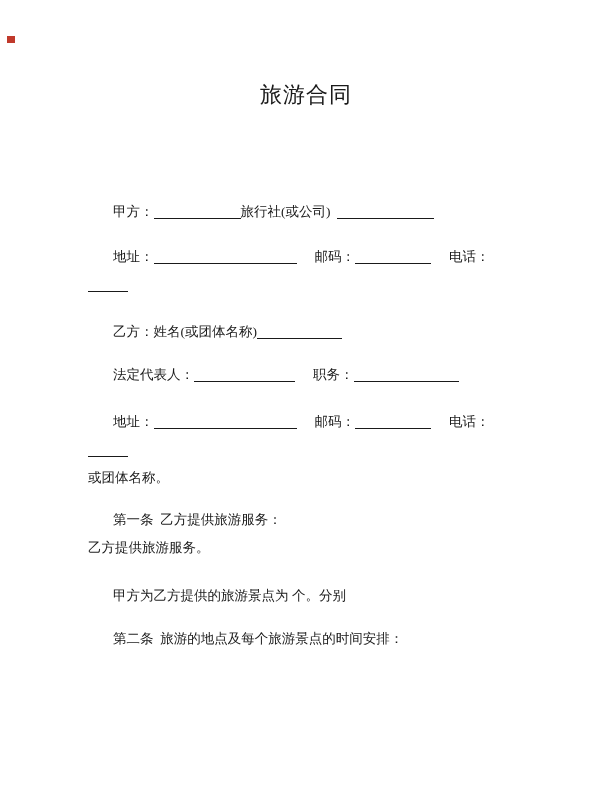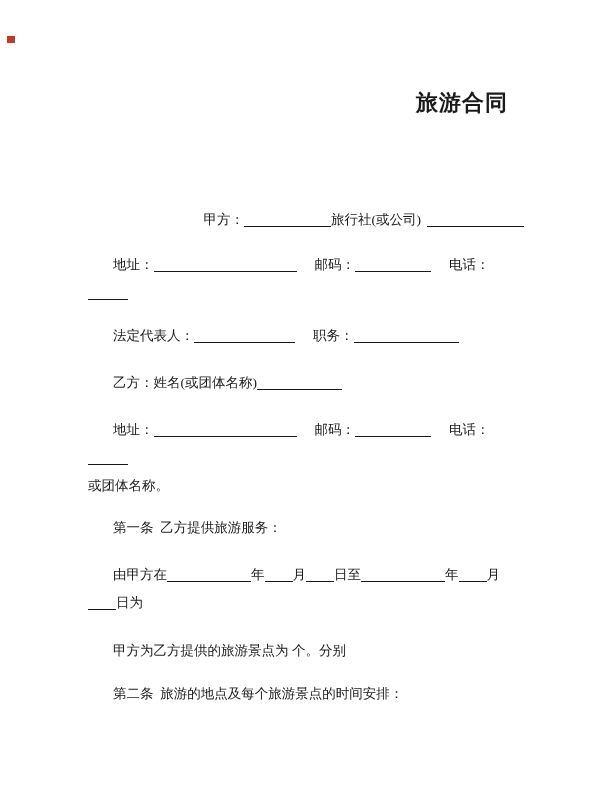--- a/index.html
+++ b/index.html
@@ -9,31 +9,31 @@
     background:#ffffff;
     box-sizing:border-box;
     padding:72px 88px 0 88px;
     font-family:"Liberation Serif","DejaVu Serif",serif;
     font-size:13.5px;
     color:#1a1a1a;
     overflow:hidden;
   }
   .marker{position:absolute;left:7px;top:36px;width:8px;height:7px;background:#c0392b;}
   .title{
-    margin:16px;
+    margin:8px;
     font-size:22px;
-    font-weight:bold;
-    text-align:right;
+    font-weight:normal;
+    text-align:center;
     line-height:30px;
     letter-spacing:1px;
   }
   .row{line-height:28px;}
   .row span{white-space:pre-wrap;}
   .indent{text-indent:25px;}
-  .mt88{margin-top:88px;text-align:right;}
+  .mt88{margin-top:88px;}
   .mt17{margin-top:17px;}
   .mt15{margin-top:15px;}
   .mt19{margin-top:19px;}
   .mt14{margin-top:14px;}
   .mt20{margin-top:20px;}
   .u{
     display:inline-block;
     height:12px;
     border-bottom:1px solid #1a1a1a;
     vertical-align:-3px;
@@ -56,29 +56,29 @@
 <div class="page">
 
   <div class="marker" style="background: rgb(192, 57, 43);"></div>
 
   <h1 class="title">旅游合同</h1>
 
   <div class="row indent mt88"><span>甲方：</span><span class="u u87"></span><span>旅行社(或公司)</span><span class="u u97"></span></div>
 
   <div class="row indent mt17"><span>地址：</span><span class="u u143"></span><span class="sp18"></span><span>邮码：</span><span class="u u76"></span><span class="sp18"></span><span>电话：</span><span class="u u40"></span></div>
 
+  <div class="row indent mt19"><span>乙方：姓名(或团体名称)</span><span class="u u85"></span></div>
+
   <div class="row indent mt15"><span>法定代表人：</span><span class="u u101"></span><span class="sp18"></span><span>职务：</span><span class="u u105"></span></div>
-
-  <div class="row indent mt19"><span>乙方：姓名(或团体名称)</span><span class="u u85"></span></div>
 
   <div class="row indent mt19"><span>地址：</span><span class="u u143"></span><span class="sp18"></span><span>邮码：</span><span class="u u76"></span><span class="sp18"></span><span>电话：</span><span class="u u40"></span></div>
 
   <div class="row"><span>或团体名称。</span></div>
 
   <div class="row indent mt14"><span>第一条  乙方提供旅游服务：</span></div>
 
-  <div class="row indent mt19"><span>由甲方在</span><span class="u u84"></span><span>年</span><span class="u u28"></span><span>月</span><span class="u u28"></span><span>日至</span><span class="u u84"></span><span>年</span><span class="u u28"></span><span>月</span><span class="u u28"></span><span>日为</span></div>
+  <div class="row"><span>乙方提供旅游服务。</span></div>
 
   <div class="row indent mt20"><span>甲方为乙方提供的旅游景点为 个。分别</span></div>
 
   <div class="row indent mt15"><span>第二条  旅游的地点及每个旅游景点的时间安排：</span></div>
 
 </div>
 
 </body></html>

